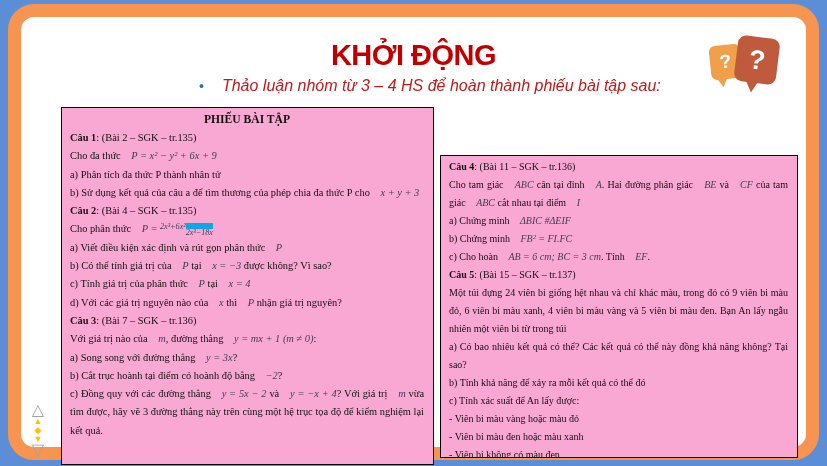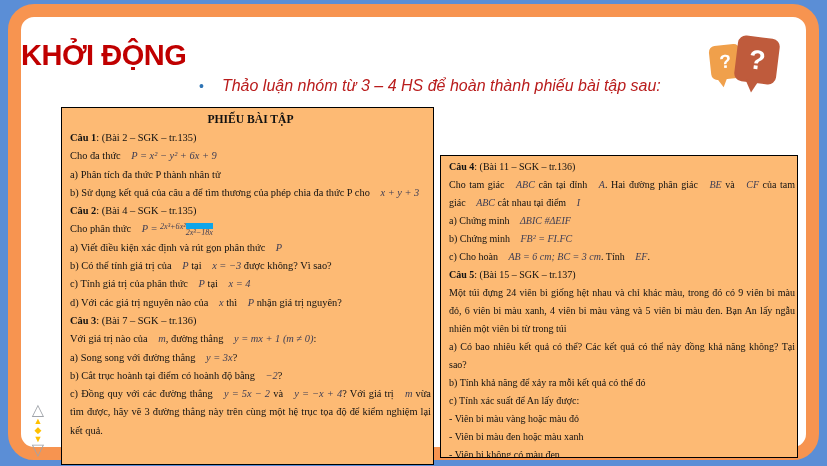--- a/index.html
+++ b/index.html
@@ -5,33 +5,33 @@
   * { margin:0; padding:0; box-sizing:border-box; }
   html,body { width:827px; height:466px; }
   body { background:#5B8ED6; font-family:"Liberation Sans",sans-serif; position:relative; overflow:hidden; }
 
   .frame {
     position:absolute; left:8px; top:4px; right:8px; bottom:6px;
     border:13px solid #F79450; border-radius:26px; background:#fff;
   }
 
   .slide-title {
-    position:absolute; left:0; right:0; top:22px; text-align:left;
+    position:absolute; left:0; right:0; top:22px; text-align:center;
     font-size:29px; font-weight:bold; letter-spacing:-0.5px; color:#C00000;
     font-family:"Liberation Sans",sans-serif;
   }
 
   .subtitle-row { position:absolute; left:178px; top:60px; display:flex; align-items:center; }
   .subtitle-bullet { color:#2E74B5; font-size:14px; margin-right:18px; }
   .subtitle-text { color:#b91c1c; font-style:italic; font-size:16px; }
 
   .ws-box {
-    position:absolute; background:#fdba74; border:1.5px solid #000;
+    position:absolute; background:#f9a8d4; border:1.5px solid #000;
     font-family:"Liberation Serif",serif; color:#111; overflow:hidden;
-    padding:2px 2px 2px 8px;
+    padding:2px 9px 2px 8px;
   }
   .ws-box-left  { left:40px;  top:90px;  width:373px; height:358px; font-size:10.4px; }
   .ws-box-right { left:419px; top:138px; width:358px; height:303px; font-size:10px; }
 
   .ws-heading { text-align:center; font-weight:bold; font-size:11.6px; line-height:19px; }
   .ws-line { text-align:justify; line-height:18.3px; }
   .ws-box-right .ws-line { line-height:18px; }
 
   .seg-b { font-weight:bold; }
   .seg-m { font-style:italic; color:#3E3E55;margin-left:8px; }

